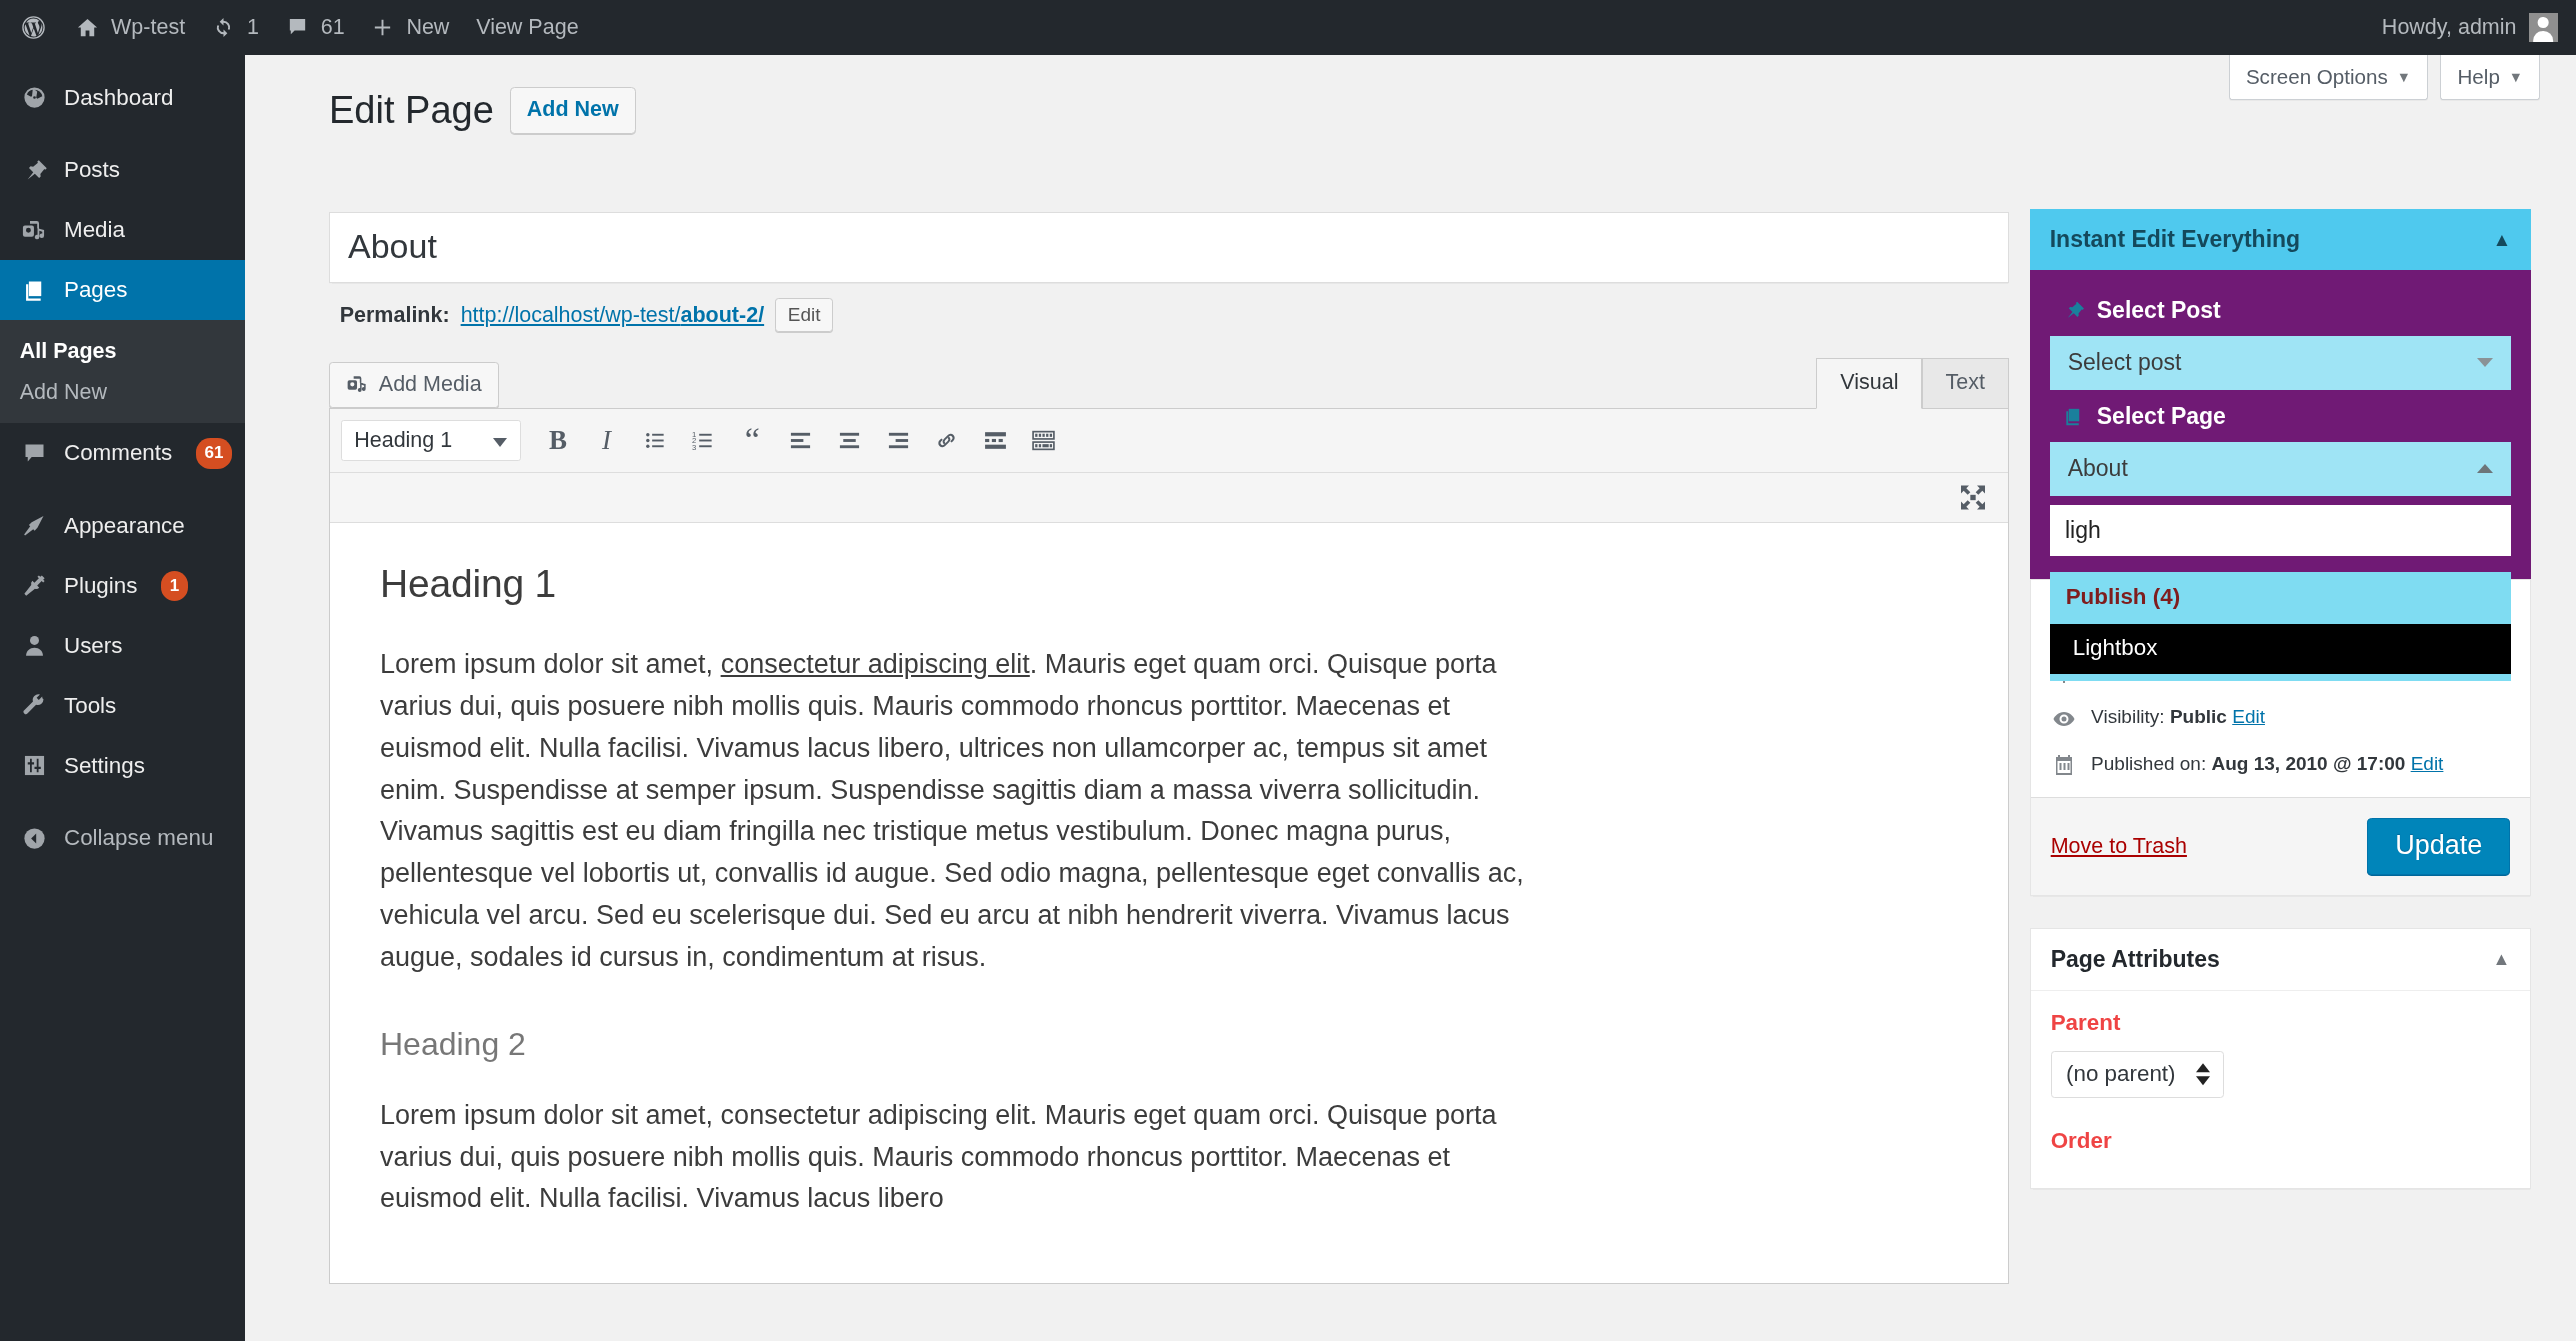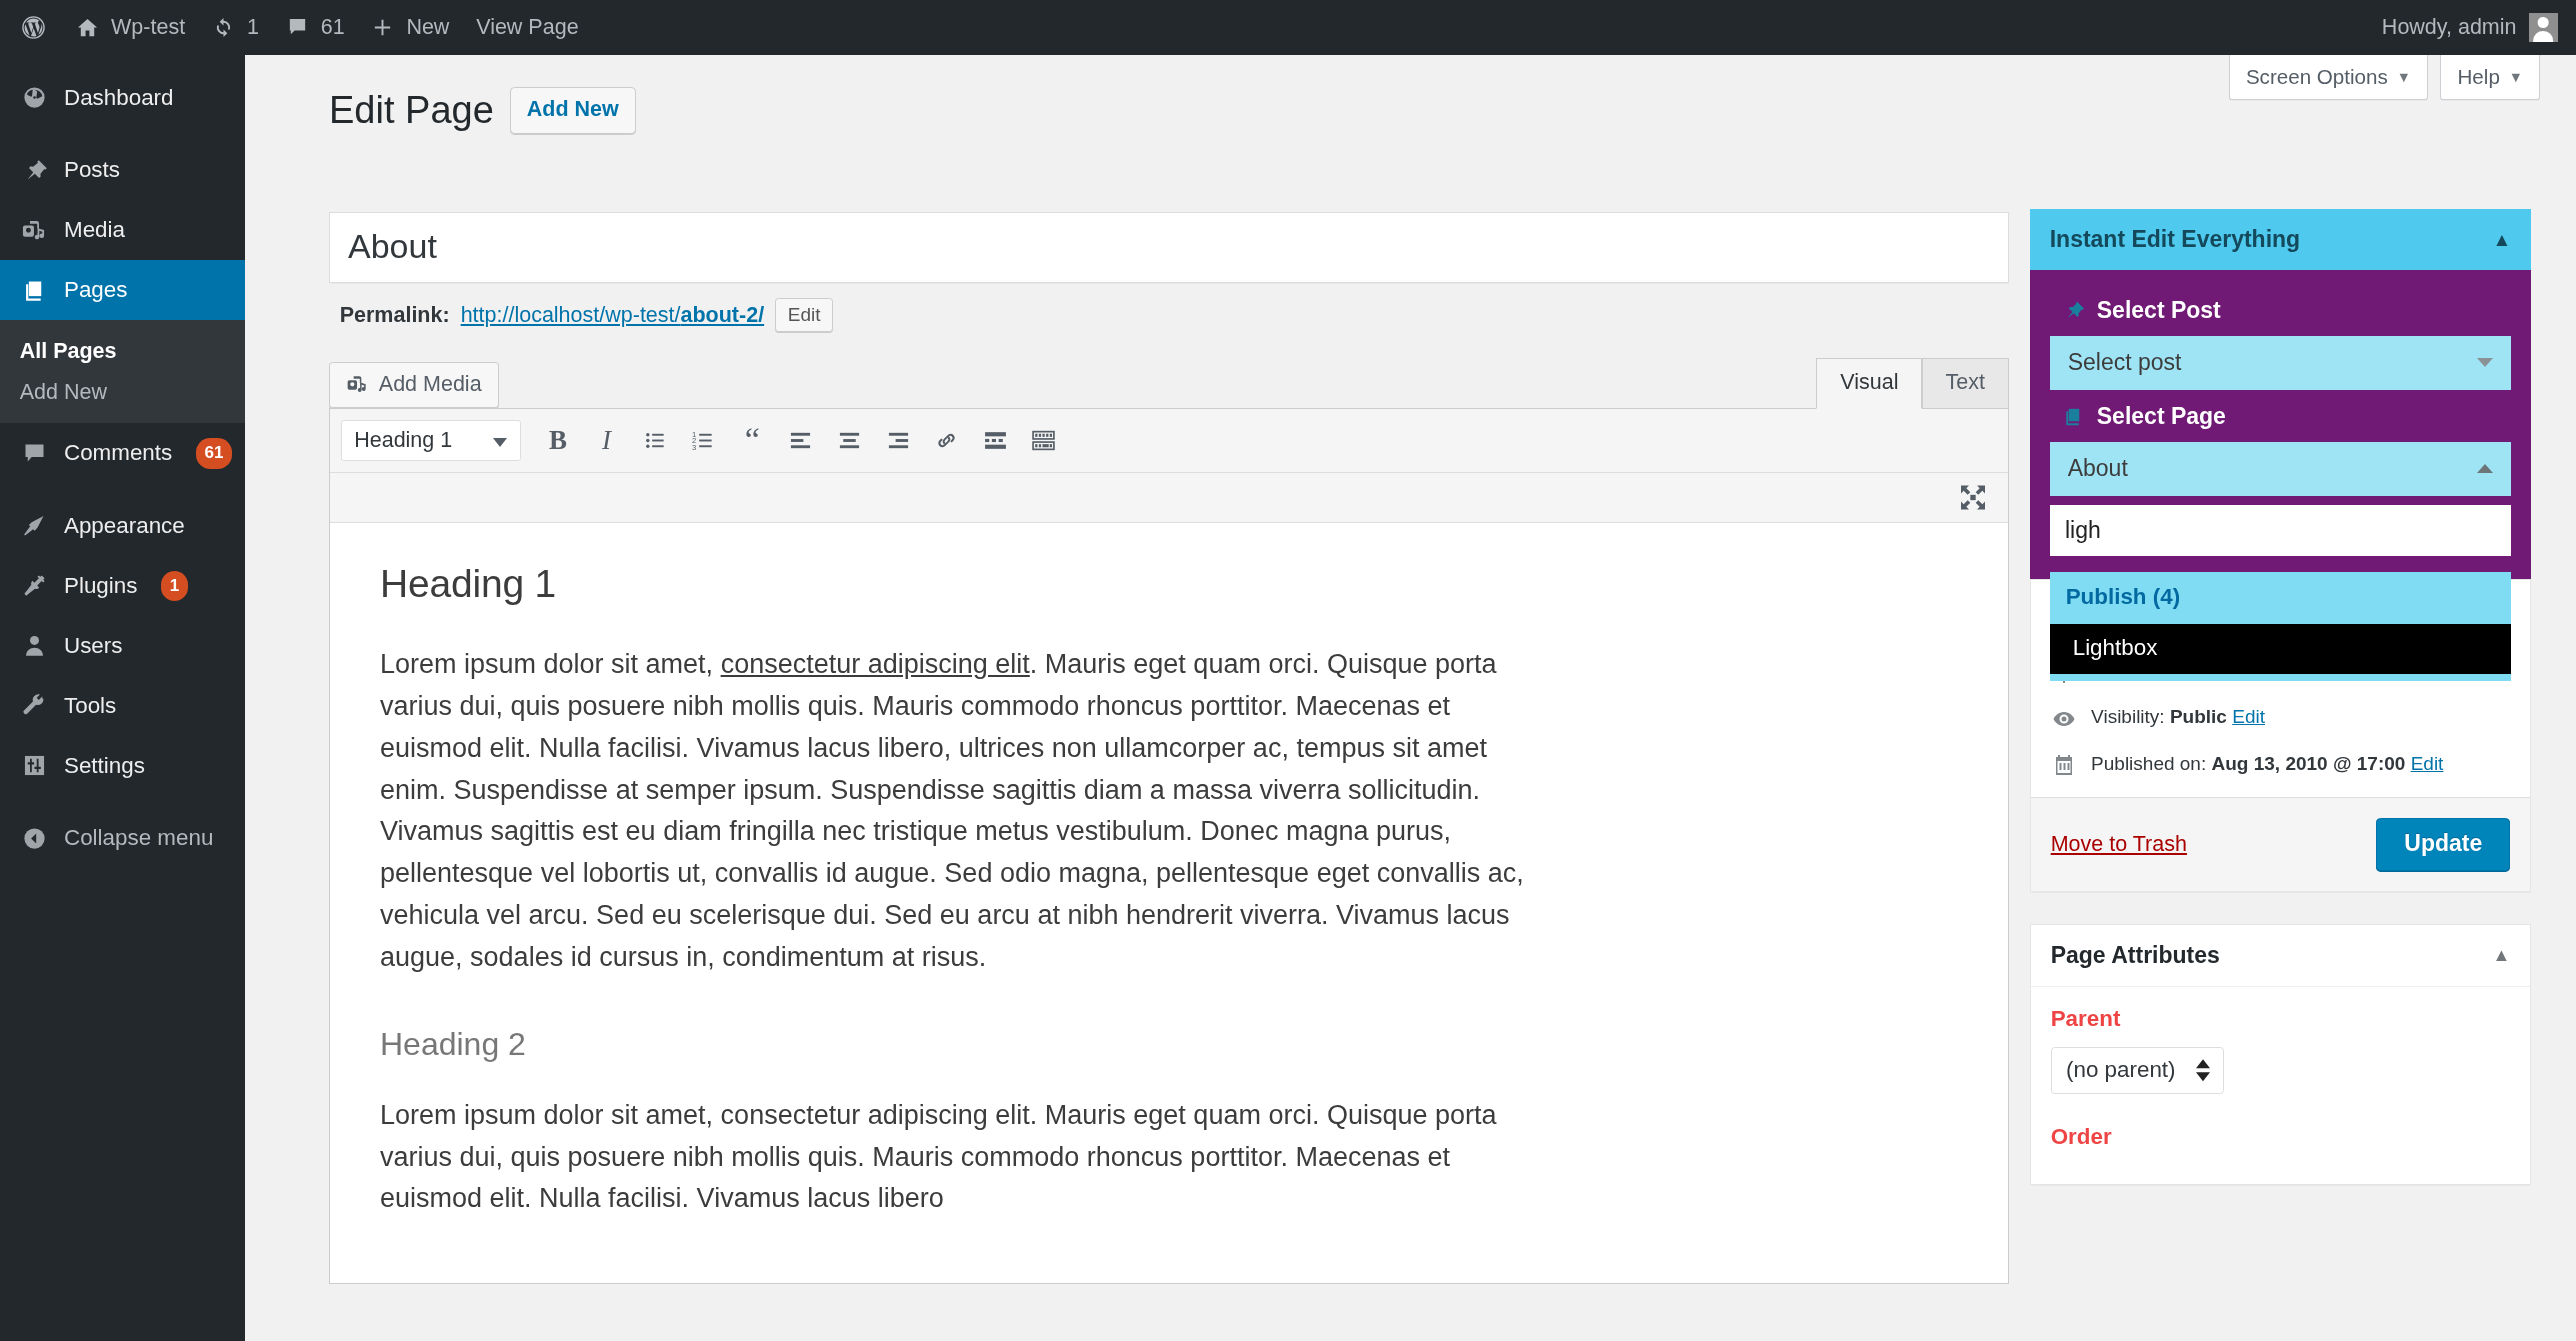--- a/index.html
+++ b/index.html
@@ -281,21 +281,21 @@
     font-size:23px; color:#222; padding:10.7px 14.3px 11.6px;
     font-family:"Liberation Sans", sans-serif; outline:none;
   }
   #iee-dropdown {
     position:absolute; left:19.7px; right:19.7px;
     top:100%; margin-top:-7.2px;
     background:#7fdcf2; z-index:30;
     padding-bottom:7.2px;
   }
   .iee-optgroup {
-    font-size:22.4px; font-weight:700; color:#0369a1;
+    font-size:22.4px; font-weight:700; color:#7f1d1d;
     padding:12.5px 16px 13.4px; background:#7fdcf2;
   }
   .iee-option {
     font-size:22.4px; color:#fff; background:#000000;
     padding:11.6px 16px 12.5px 23px;
   }
 
   
   #publish-box { margin-top:0; }
   #preview-row {
@@ -316,21 +316,21 @@
   .misc-row .mi svg { fill:#82878c; width:24px; height:24px; }
   .misc-row b { font-weight:700; }
   .lnk { color:#0073aa; text-decoration:underline; }
   .lnk-red { color:#a00; text-decoration:underline; }
   #major-actions {
     display:flex; align-items:center; justify-content:space-between;
     padding:19.7px; background:#f5f5f5; border-top:0.9px solid #ddd;
   }
   #update-btn {
     background:#0085ba; border:0.9px solid #0073aa; border-radius:4.5px;
-    color:#fff; font-size:23px; font-weight:700;
+    color:#fff; font-size:27px; font-weight:400;
     padding:11.6px 27px 12.5px;
     box-shadow:0 0.9px 0 #006799;
     text-shadow:0 -0.9px 0.9px #006799;
   }
 
   
   #pa-body { padding:19.7px; }
   .pa-label { font-size:22.4px; font-weight:700; color:#ef4444; margin-bottom:14.3px; }
   .pa-select-wrap { position:relative; display:inline-block; }
   #parent-select {

